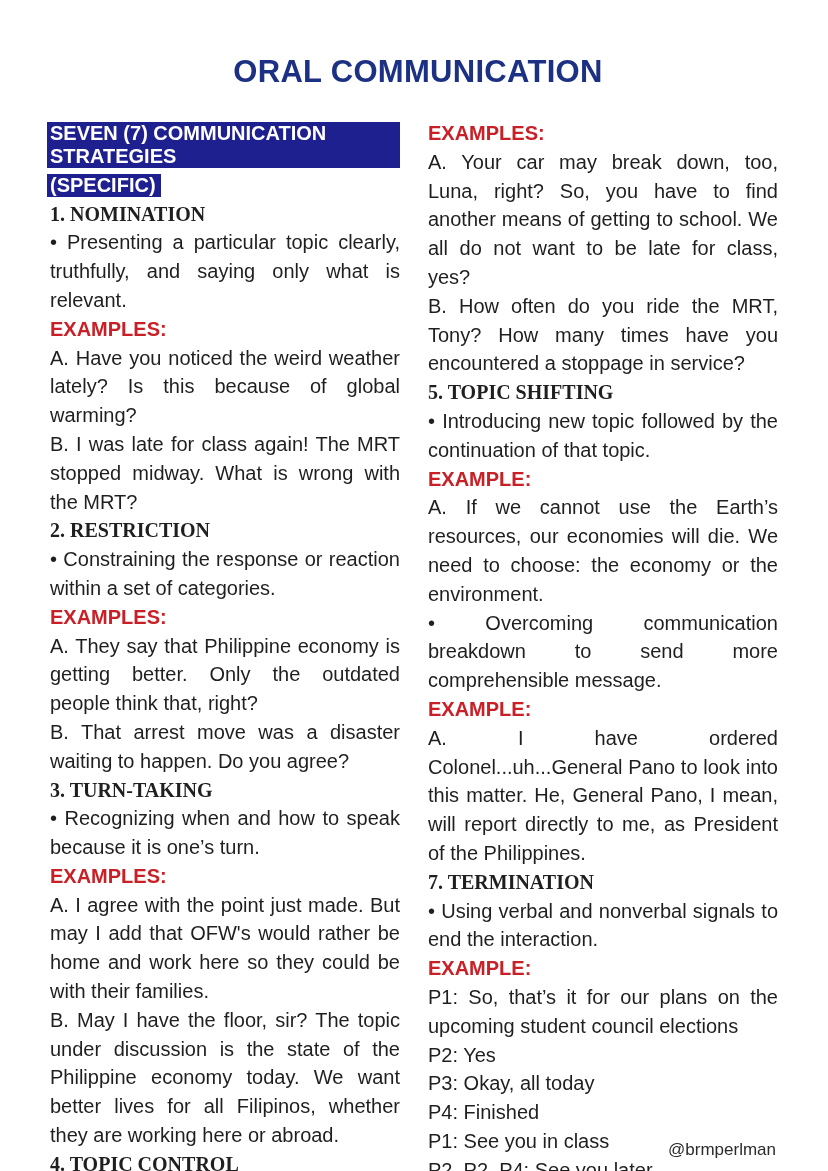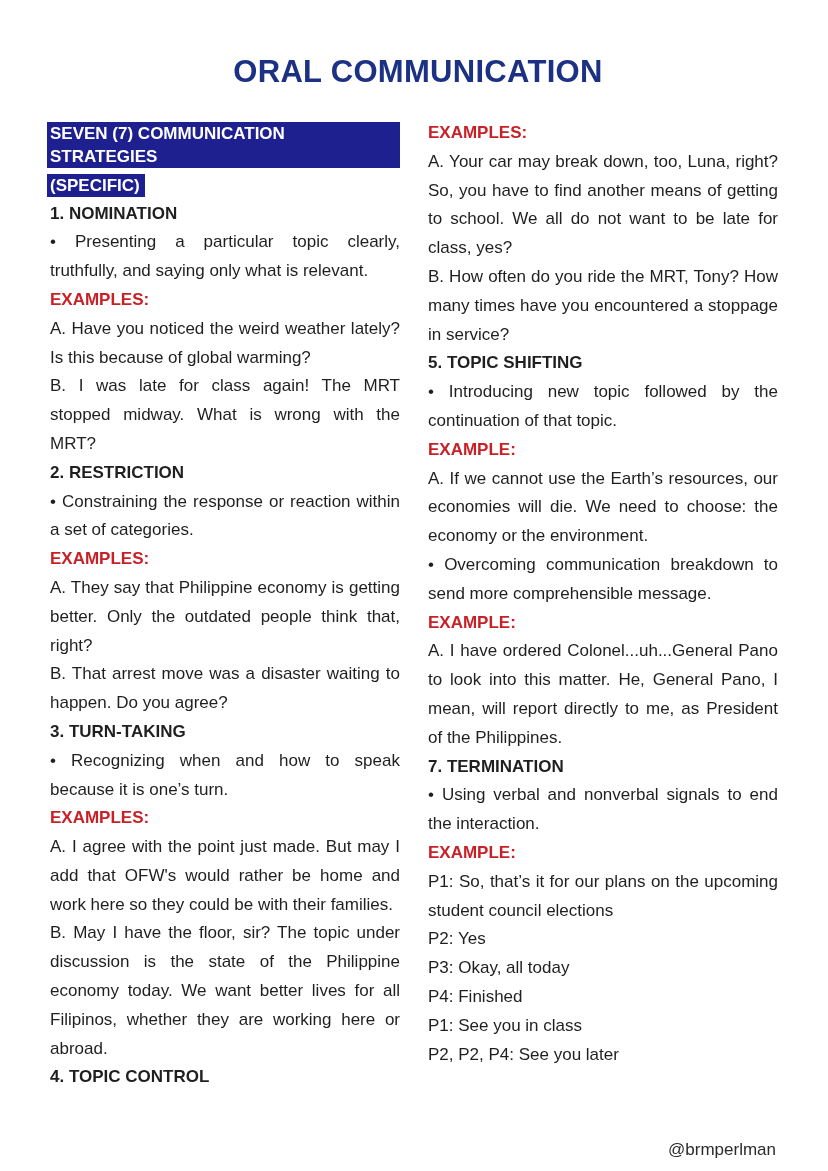--- a/index.html
+++ b/index.html
@@ -32,25 +32,25 @@
   .columns{
     position:absolute;
     top:119px;
     left:50px;
     display:flex;
     gap:28px;
   }
   .col{width:350px;}
   .block{
     margin:0;
-    font-size:17px;
+    font-size:20px;
     line-height:28.8px;
   }
   p.body{text-align:justify;}
-  p.heading{font-weight:700;}
+  p.heading{font-weight:700;font-family:Liberation Serif, serif;}
   p.red{font-weight:700;color:var(--red);}
   .header-highlight{
     display:flex;
     flex-direction:column;
     align-items:flex-start;
     font-weight:700;
   }
   .hl{
     background:var(--hlbg);
     color:#ffffff;

